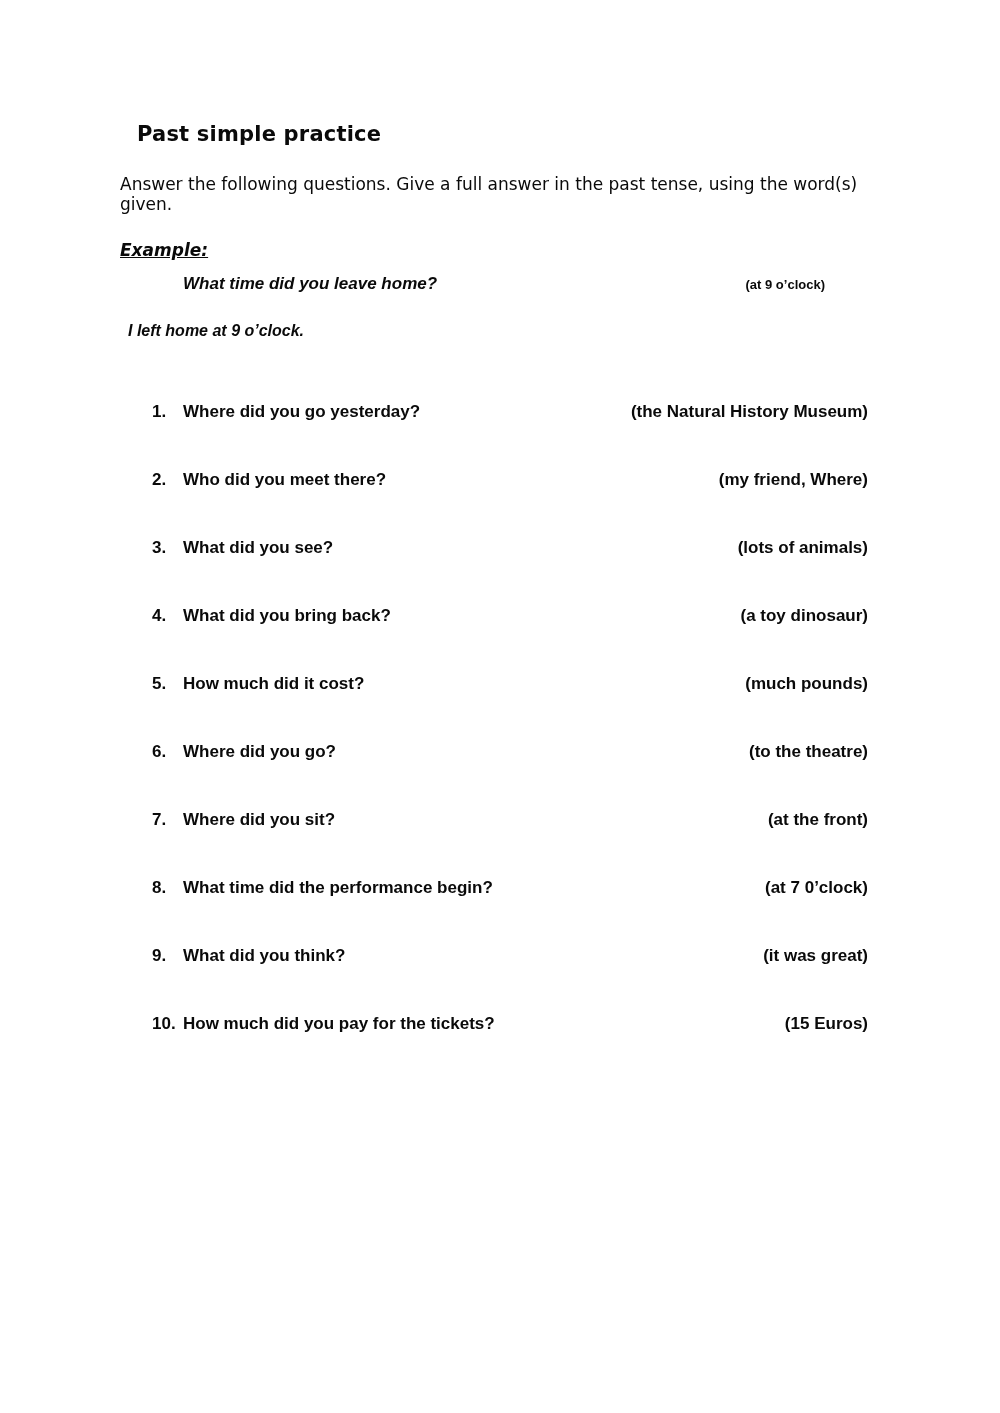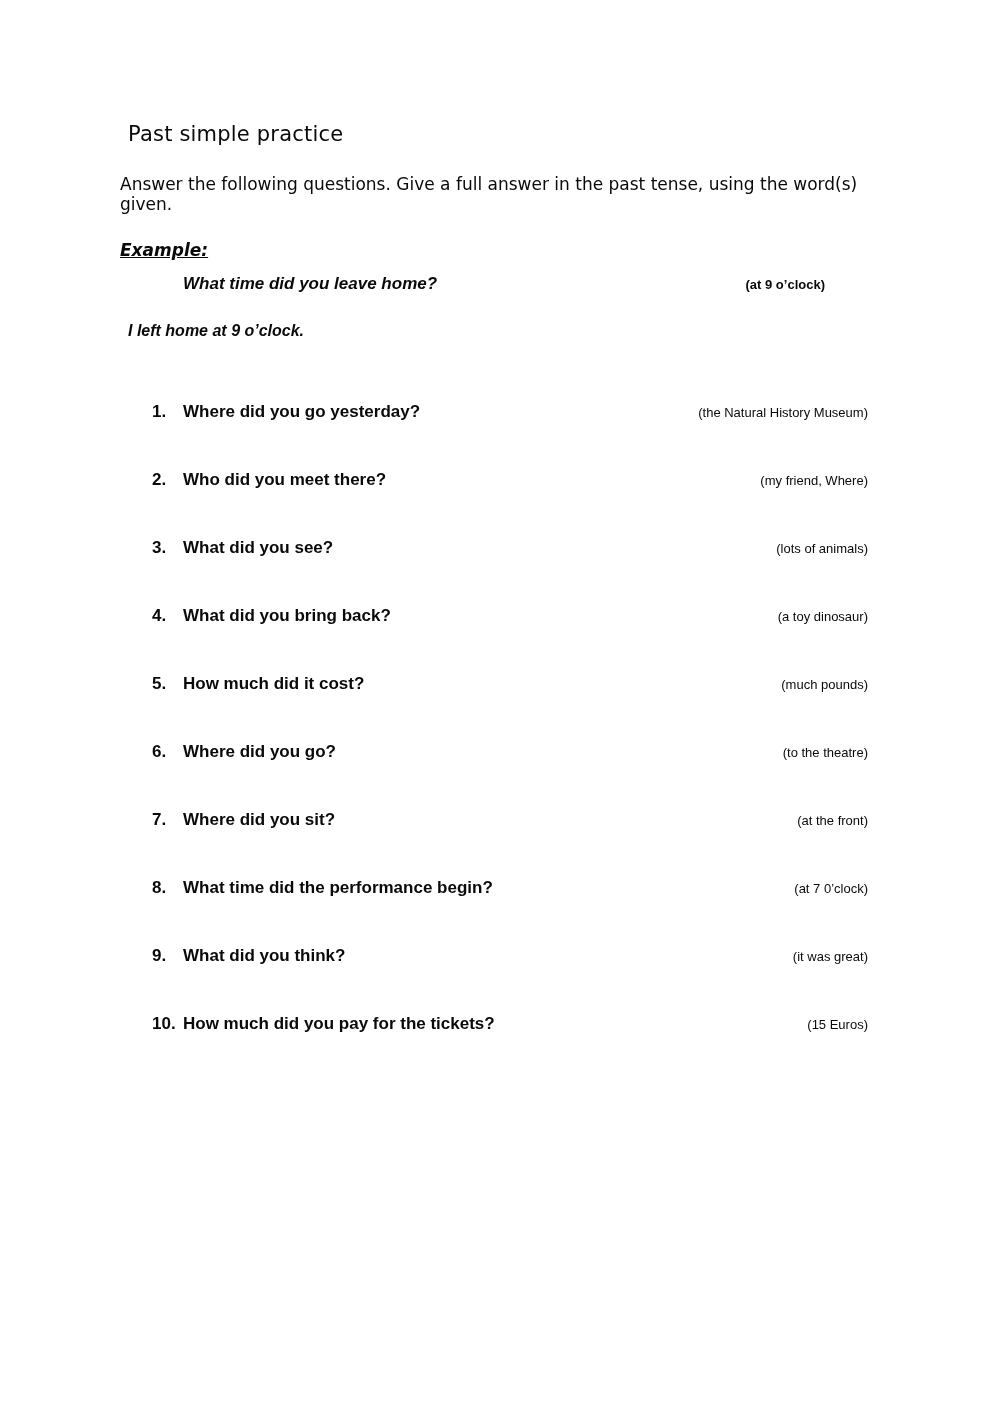--- a/index.html
+++ b/index.html
@@ -20,23 +20,23 @@
     height: 1413px;
     padding: 122px 120px 0 120px;
     background: #ffffff;
   }
   
   .hand {
     font-family: "DejaVu Sans", sans-serif;
   }
   .title {
     font-size: 21px;
-    font-weight: 400;
+    font-weight: 700;
     letter-spacing: 0.2px;
-    margin: 0 0 28px 8px;
+    margin: 0 0 28px 17px;
   }
   .instructions {
     font-size: 17px;
     font-weight: 500;
     margin: 0 0 26px 0;
   }
   .example-label {
     font-size: 17px;
     font-weight: bold;
     font-style: italic;
@@ -81,22 +81,22 @@
     align-items: baseline;
     font-size: 17px;
     font-weight: bold;
   }
   .q-num {
     display: inline-block;
     min-width: 31px;
     flex-shrink: 0;
   }
   .q-answer {
-    font-size: 13px;
-    font-weight: normal;
+    font-size: 17px;
+    font-weight: bold;
     white-space: nowrap;
     padding-right: 12px;
     flex-shrink: 0;
   }
 </style>
 </head>
 <body>
 
 <div class="page">
 

